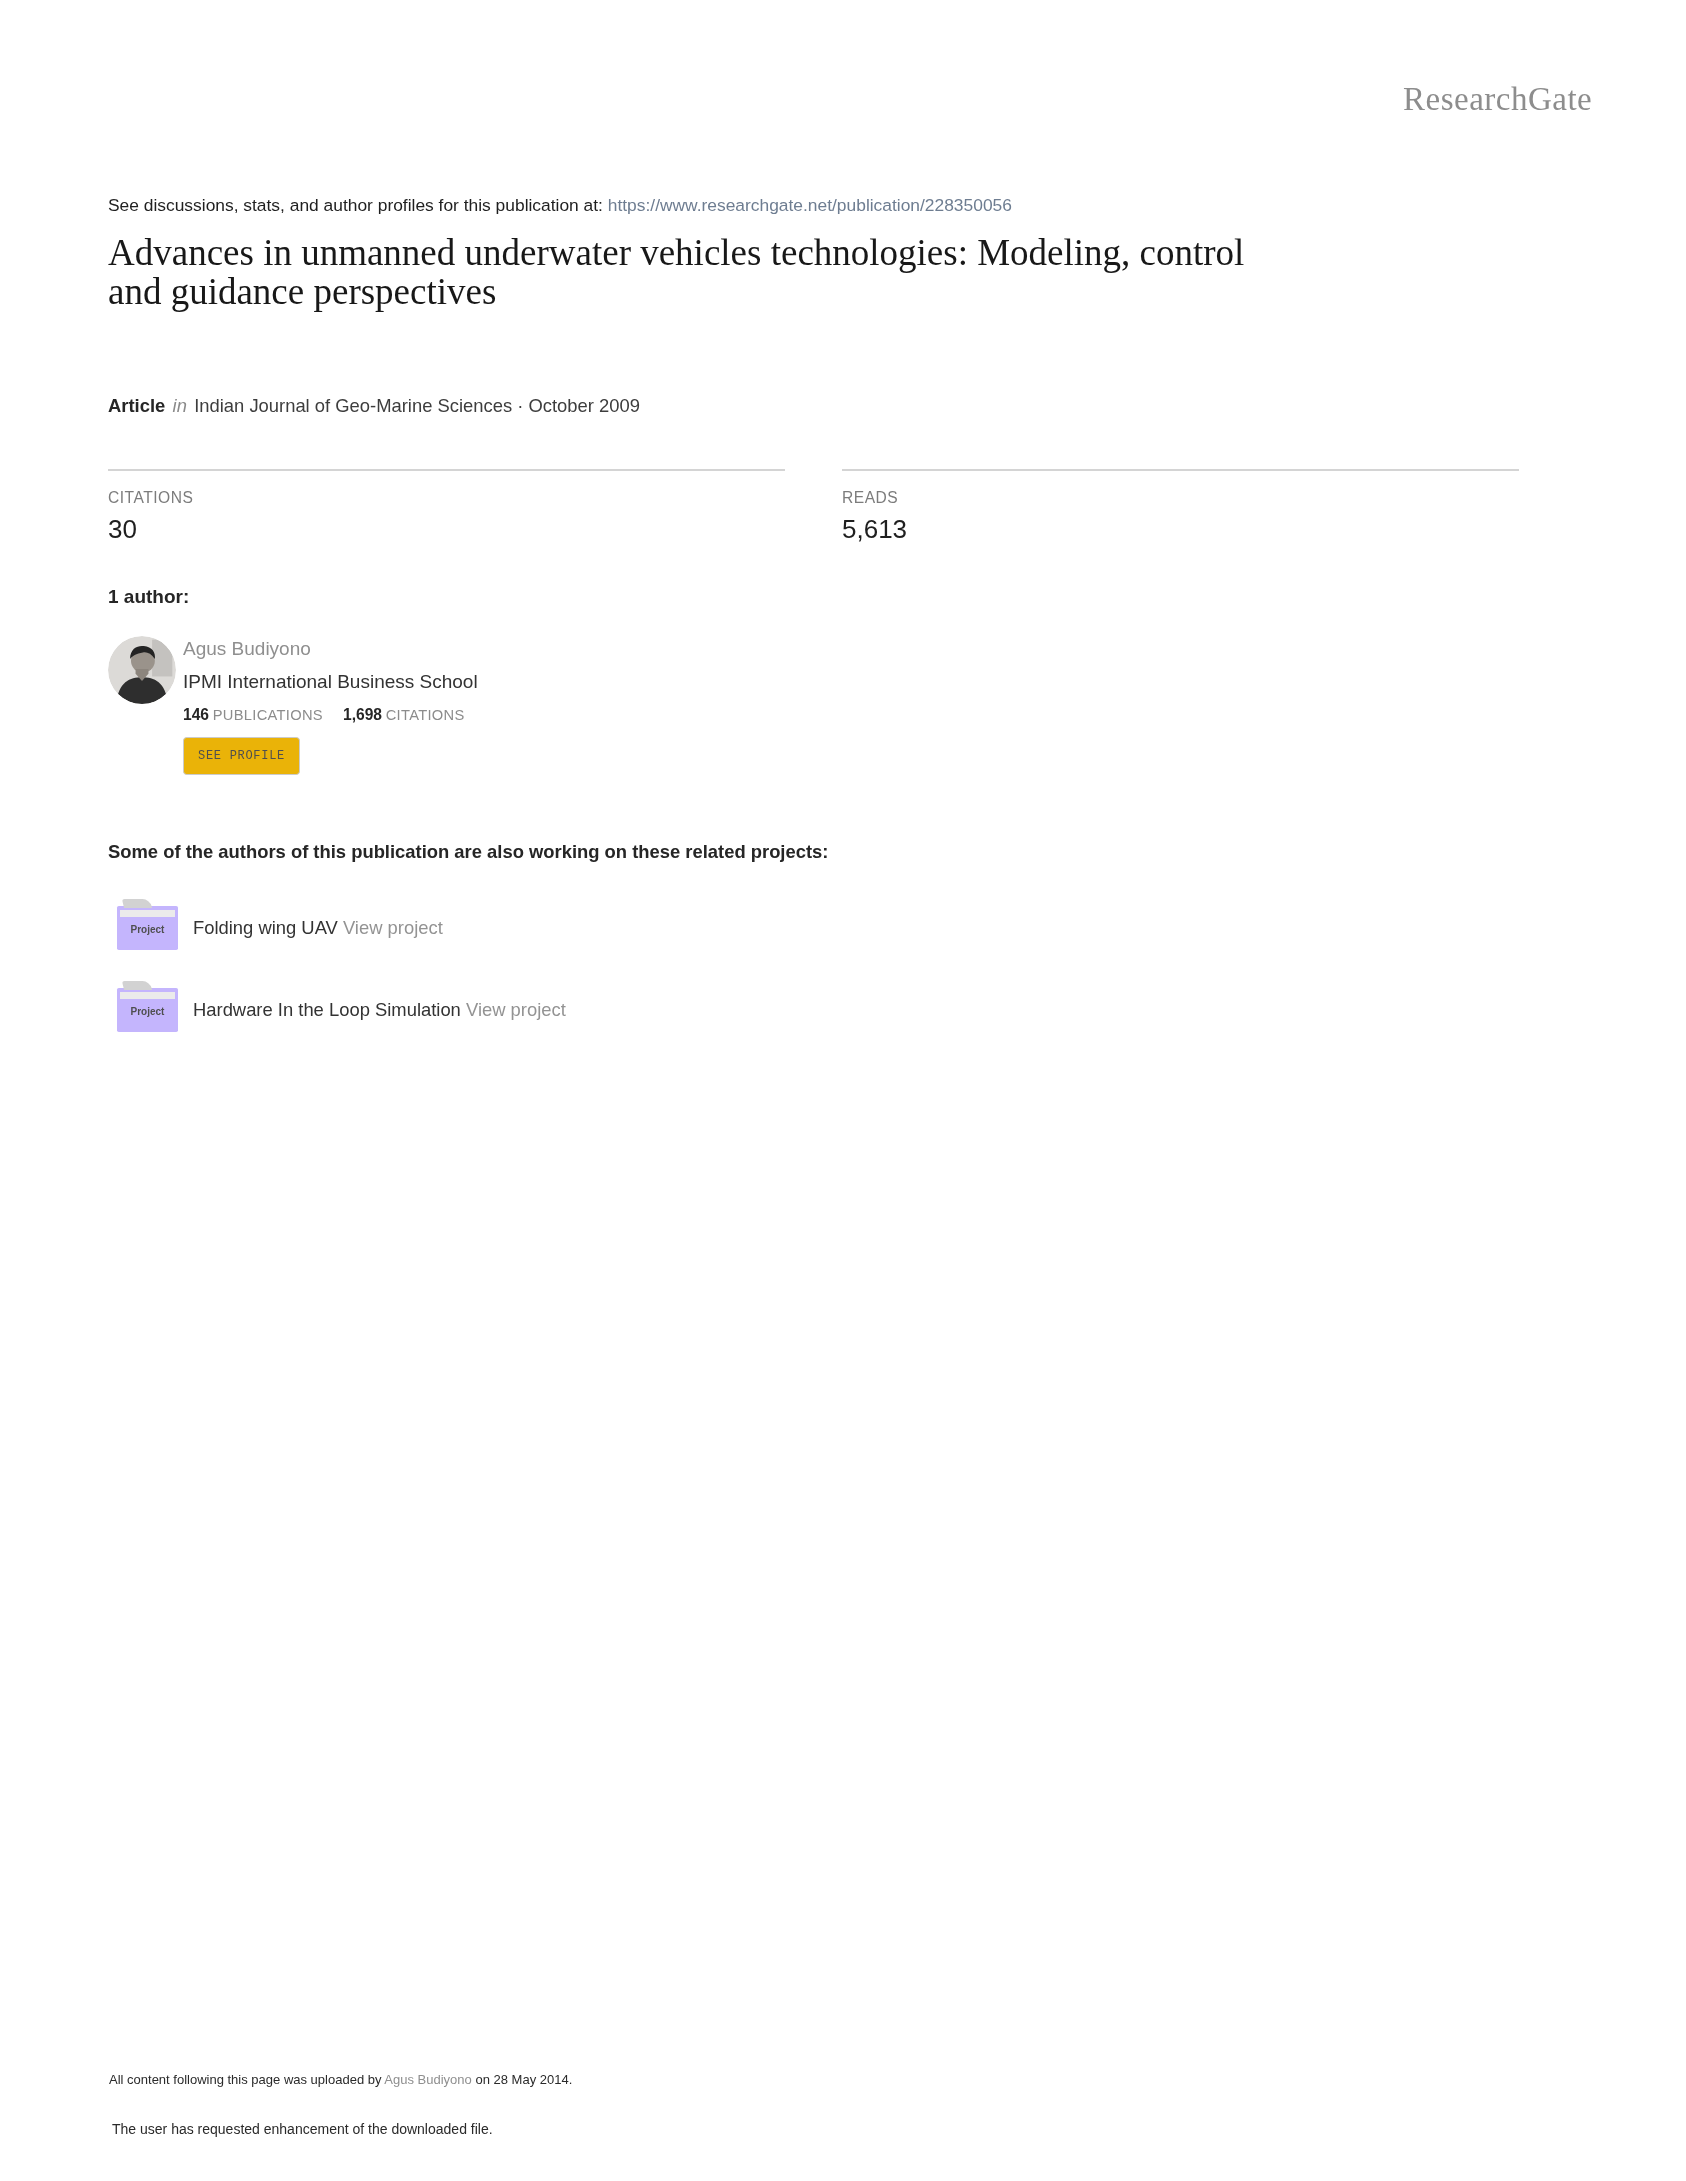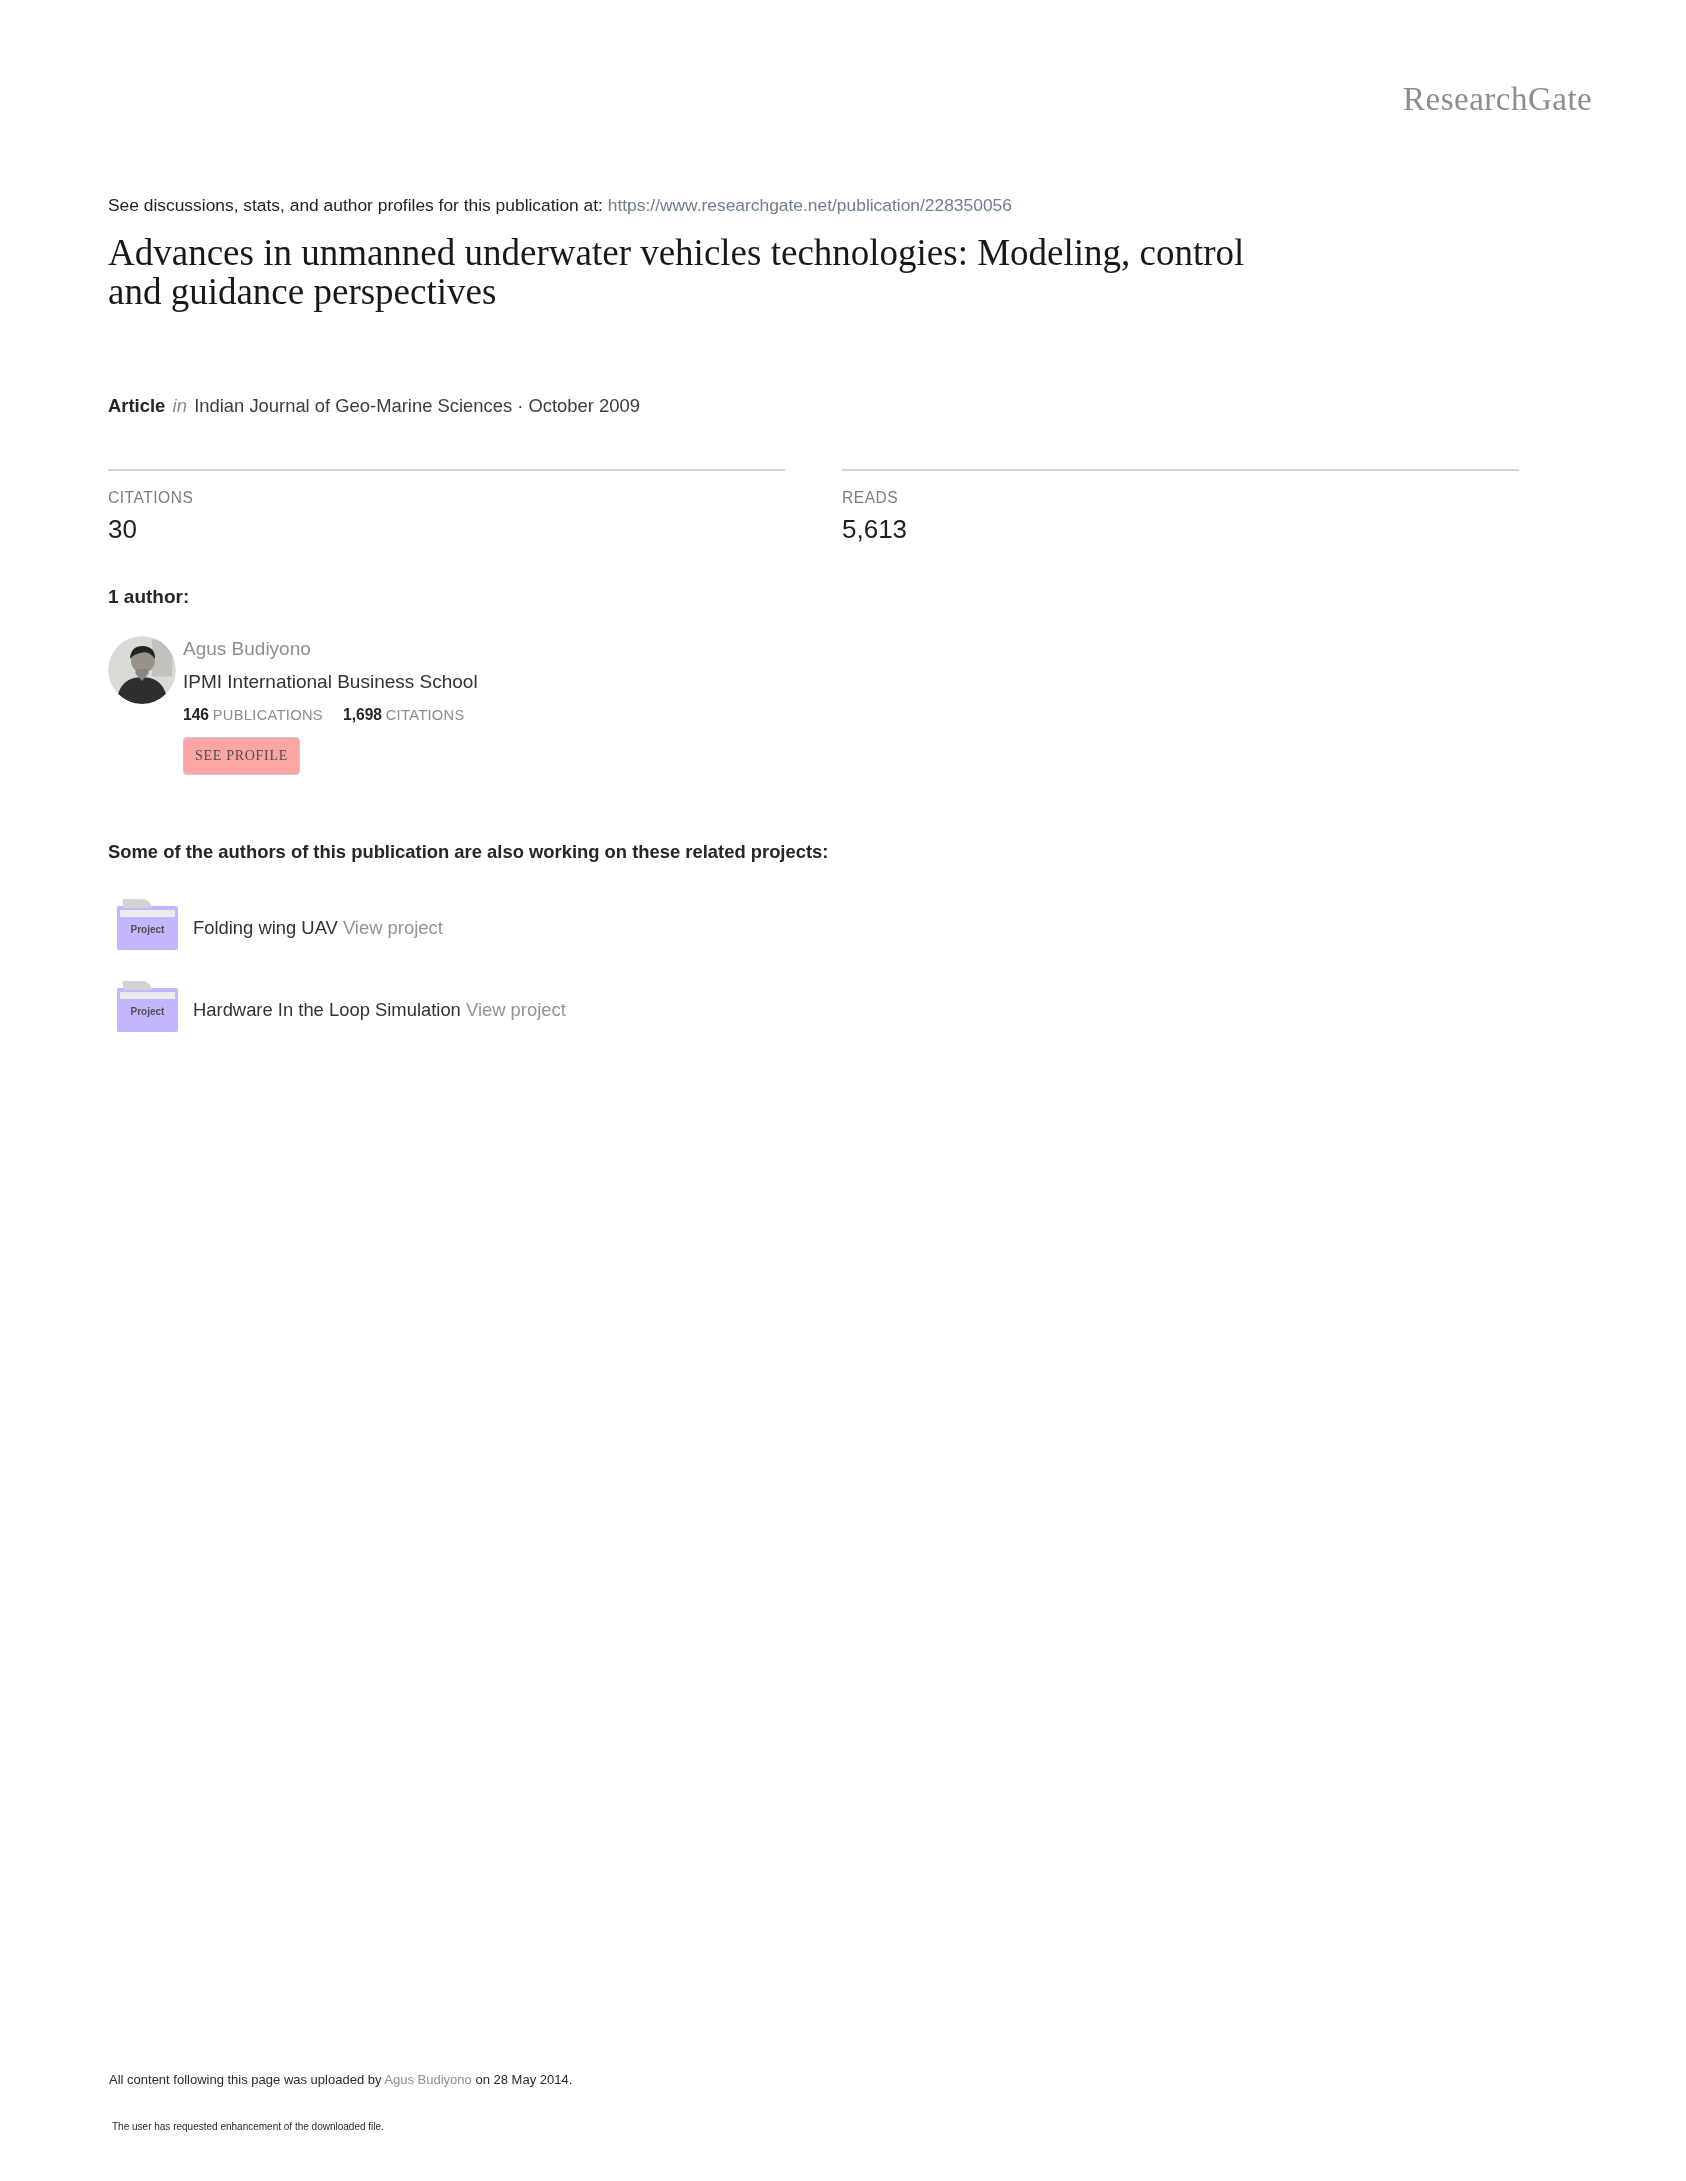--- a/index.html
+++ b/index.html
@@ -39,22 +39,22 @@
   .author-card { position:absolute; top:636px; left:108px; }
   .avatar { position:absolute; top:0; left:0; width:68px; height:68px; border-radius:50%; overflow:hidden; display:block; }
   .author-info { position:absolute; left:75px; top:0; width:643px; }
   .author-name { position:absolute; top:1.8px; left:0; font-size:19px; color:#8f8f8f; text-decoration:none; white-space:nowrap; }
   .author-affiliation { position:absolute; top:35px; left:0; font-size:19px; color:#333333; white-space:nowrap; }
   .author-pubs { position:absolute; top:70px; left:0; font-size:14.7px; color:#8c8c8c; letter-spacing:0.3px; white-space:nowrap; }
   .author-pubs b { color:#262626; font-size:15.6px; letter-spacing:0; padding-right:3.7px; }
   .author-pubs .gap { display:inline-block; width:20px; }
   .see-profile {
     position:absolute; top:101px; left:0; width:117px; height:38px;
-    border:1.8px solid #cbcbcb; border-radius:3.7px; background:#fca5a5;
-    font-family:Liberation Serif, serif; font-size:14px; color:#4f4f4f;
+    border:1.8px solid #cbcbcb; border-radius:3.7px; background:#eab308;
+    font-family:Liberation Mono, monospace; font-size:12px; color:#4f4f4f;
     letter-spacing:0.7px; text-align:center; line-height:34px; cursor:pointer;
   }
 
   .projects-heading { position:absolute; top:841px; left:108px; font-size:18.4px; font-weight:bold; color:#262626; }
 
   .project-row { position:absolute; left:117px; width:1286px; height:57px; }
   .project-row.r1 { top:893px; }
   .project-row.r2 { top:975px; }
   .folder { position:absolute; left:0; top:13px; width:61px; height:44px; background:#c4b5fd; border-radius:1.8px; }
   .folder::before {
@@ -64,21 +64,21 @@
   .folder .stripe { position:absolute; top:3.7px; left:2.8px; right:2.8px; height:7.3px; background:#ebebeb; }
   .folder .flabel {
     position:absolute; top:18.4px; left:0; right:0; text-align:center;
     font-size:10px; font-weight:bold; color:#4f4f4f;
   }
   .project-text { position:absolute; left:76px; top:24px; font-size:18.4px; color:#333333; white-space:nowrap; }
   .project-text .view-link { color:#939393; text-decoration:none; }
 
   .footer-line1 { position:absolute; top:2072px; left:109px; font-size:13px; color:#2a2a2a; }
   .footer-line1 .uploader { color:#8f8f8f; text-decoration:none; }
-  .footer-line2 { position:absolute; top:2121px; left:112px; font-size:10px; color:#2a2a2a; }
+  .footer-line2 { position:absolute; top:2121px; left:112px; font-size:14px; color:#2a2a2a; }
 </style>
 </head>
 <body>
 
 <div class="page">
 
   <div class="rg-logo">ResearchGate</div>
 
   <div class="see-line"><span>See discussions, stats, and author profiles for this publication at: </span><a class="url" href="#">https://www.researchgate.net/publication/228350056</a>
   </div>

